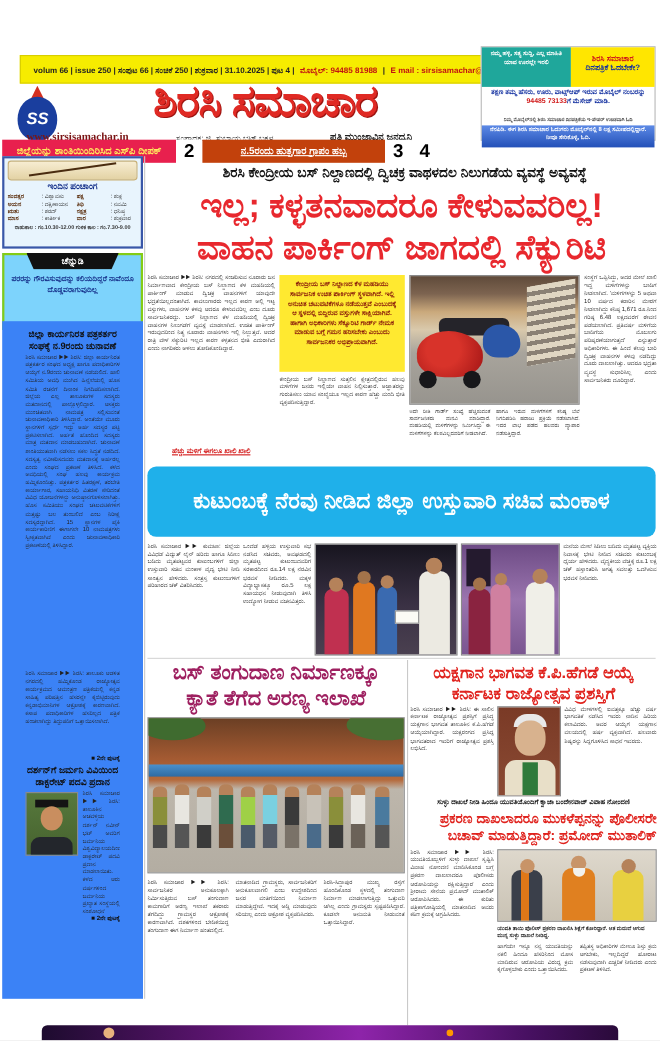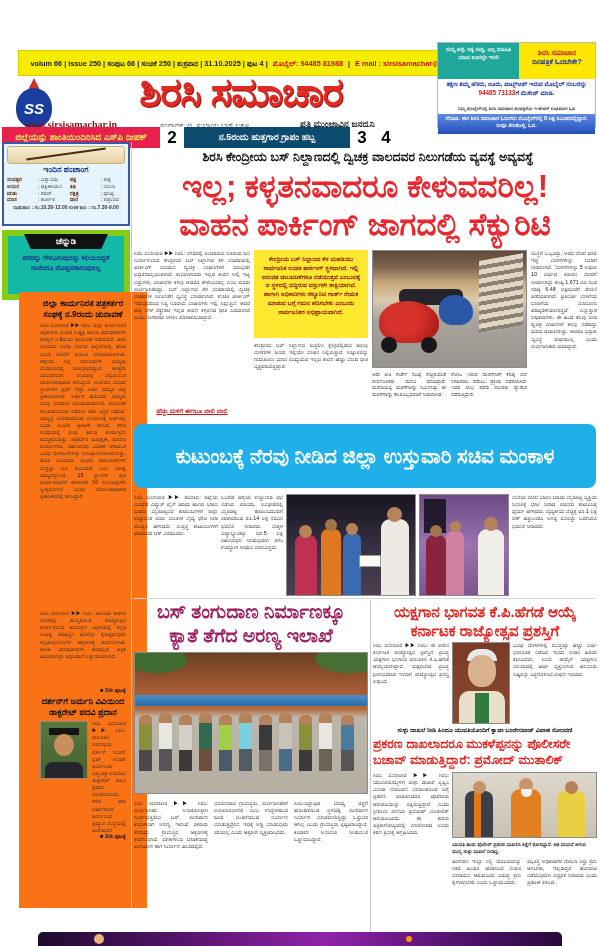--- a/index.html
+++ b/index.html
@@ -34,41 +34,41 @@
   .subbox .how{height:25px;font-size:6.3px;color:#1330a0;text-align:center;padding:1px 3px;line-height:1.35;}
   .subbox .how .ph{color:#d11a1a;}
   .subbox .epaper{height:8px;font-size:4.6px;color:#444;text-align:center;overflow:hidden;}
   .subbox .note{height:18px;background:linear-gradient(180deg,#5d8ae6,#2350b8);color:#fff;
                 font-size:5.4px;text-align:center;padding:1px 3px;line-height:1.35;}
   
   .teasers{left:2px;top:127px;width:596px;height:21px;display:flex;align-items:stretch;}
   .teaser{display:flex;align-items:center;justify-content:center;font-weight:bold;font-size:9px;
           padding:0 4px;text-align:center;}
   .t1{background:#e8204e;color:#ffe95e;width:150px;}
-  .t2{background:#0c4a6e;color:#fff;width:158px;}
+  .t2{background:#c2410c;color:#fff;width:158px;text-decoration:underline;}
   .t3{background:#e81b8d;color:#fff;width:180px;}
   .tnum{width:24px;display:flex;align-items:center;justify-content:center;
         font-size:17px;font-weight:bold;color:#000;background:#fff;}
   
   .vrule{width:0;border-left:1px solid #c9c9c9;}
   .panchanga{left:2px;top:142px;width:128px;height:84px;border:2px solid #3a57a8;background:#e8f4fd;
              box-sizing:border-box;padding:2px 3px;}
   .scrollpen{height:16px;background:linear-gradient(180deg,#f7edd2,#e3d2a4);border:1px solid #c9b075;
              border-radius:3px;position:relative;overflow:hidden;}
   .scrollpen .pen{position:absolute;left:18px;top:6px;width:80px;height:2px;background:#4a2c10;transform:rotate(-8deg);}
   .pan-title{text-align:center;font-size:8px;font-weight:bold;color:#15308a;margin:1px 0;}
   .pan-table{width:100%;border-collapse:collapse;font-size:5.4px;line-height:1.25;}
   .pan-table td{padding:0;}
   .pan-table .lbl{font-weight:bold;color:#5a2d0c;width:26%;}
   .pan-rahu{font-size:5px;font-weight:bold;color:#333;text-align:center;margin-top:1px;}
-  .chennudi{left:2px;top:230px;width:128px;height:70px;border:6px solid #84cc16;background:#14b8a6;box-sizing:border-box;}
+  .chennudi{left:2px;top:230px;width:128px;height:70px;border:2px solid #84cc16;background:#7dd3fc;box-sizing:border-box;}
   .chen-ribbon{width:84px;margin:-2px auto 0;background:#111;color:#fff;font-size:8.5px;font-weight:bold;
                text-align:center;padding:2px 0;clip-path:polygon(0 0,100% 0,92% 100%,8% 100%);}
   .chen-text{font-size:6.8px;font-weight:bold;color:#16308a;text-align:center;padding:4px 6px;line-height:1.5;}
-  .pinkbox{left:19px;top:292px;width:128px;height:616px;background:#f97316;box-sizing:border-box;padding:4px 21px;}
+  .pinkbox{left:2px;top:292px;width:128px;height:616px;background:#3b82f6;box-sizing:border-box;padding:4px 21px;}
   .side-head{font-size:8.4px;font-weight:bold;color:#101010;text-align:center;line-height:1.25;margin:2px 0 3px;}
   .side-body{font-size:5.4px;line-height:1.32;text-align:justify;color:#222;overflow:hidden;}
   .cont-marker{font-size:5.6px;font-weight:bold;color:#111;text-align:right;margin:1px 0 2px;}
   .gradphoto{float:left;width:46px;height:56px;margin:1px 4px 2px 0;border:1px solid #8a8a8a;
              background:linear-gradient(180deg,#57793c,#46622f);position:relative;overflow:hidden;}
   .gradphoto .head{position:absolute;left:13px;top:12px;width:20px;height:22px;background:#c98e5f;border-radius:50%;}
   .gradphoto .cap{position:absolute;left:8px;top:6px;width:30px;height:7px;background:#141414;}
   .gradphoto .gown{position:absolute;left:4px;bottom:0;width:38px;height:16px;background:#23262c;border-radius:8px 8px 0 0;}
   
   .kicker{left:140px;top:150px;width:456px;text-align:center;font-size:12.5px;font-weight:bold;color:#111;}
@@ -92,21 +92,21 @@
   .min-photo2{left:419px;top:494px;width:90px;height:102px;background:linear-gradient(180deg,#6d4b85,#9a74ae 50%,#7a5590);}
   
   .bus-head{left:134px;top:600px;width:234px;text-align:center;font-size:19px;font-weight:bold;
             color:#9e2060;line-height:24px;}
   .kp-head{left:373px;top:602px;width:224px;text-align:center;font-size:15px;font-weight:bold;
            color:#e0231e;line-height:19px;}
   .bus-photo{left:134px;top:652px;width:234px;height:142px;
     background:linear-gradient(180deg,#6b3f24 0%,#a35a32 26%,#b56a3c 40%,#bdb6ab 46%,#b3ada2 100%);}
   .kp-photo{left:452px;top:642px;width:58px;height:82px;background:linear-gradient(180deg,#7a3a26,#8a4a33);}
   .mut-kicker{left:373px;top:726px;width:224px;text-align:center;font-size:6.2px;font-weight:bold;color:#111;}
-  .mut-head{left:373px;top:736px;width:224px;text-align:left;font-size:12.5px;font-weight:bold;
+  .mut-head{left:373px;top:736px;width:224px;text-align:right;font-size:12.5px;font-weight:bold;
             color:#e0231e;line-height:16px;}
   .mut-photo{left:452px;top:772px;width:145px;height:66px;background:linear-gradient(180deg,#ded8cc,#c9c2b4);}
   .mut-cap{left:452px;top:841px;width:145px;font-size:5px;line-height:1.3;color:#222;font-weight:bold;}
   
   .footer-ad{left:38px;top:932px;width:524px;height:14px;border-radius:5px 5px 0 0;
     background:linear-gradient(90deg,#1d0b2e,#5c1470 30%,#8e24aa 55%,#461060 85%,#2a0a3a);}
   .footer-ad .avatar{position:absolute;left:56px;top:2px;width:10px;height:10px;border-radius:50%;background:#e8b27d;}
   .footer-ad .dot{position:absolute;right:150px;top:4px;width:6px;height:6px;border-radius:50%;background:#ff9800;}
   .hline{position:absolute;border-top:1px solid #d5d5d5;}
 </style>
@@ -213,21 +213,21 @@
         <span class="head"></span>
         <span class="gown"></span>
       </div>
       <div class="side-body" style="height:112px;">ಶಿರಸಿ ಸಮಾಚಾರ ▶▶ ಶಿರಸಿ: ತಾಲೂಕಿನ ಅಚವಳ್ಳಿಯ ದರ್ಶನ್ ನವೀನ್ ಭಟ್ ಅವರಿಗೆ ಜರ್ಮನಿಯ ವಿಶ್ವವಿದ್ಯಾಲಯದಿಂದ ಡಾಕ್ಟರೇಟ್ ಪದವಿ ಪ್ರದಾನ ಮಾಡಲಾಯಿತು. ಕಳೆದ ಆರು ವರ್ಷಗಳಿಂದ ಜರ್ಮನಿಯ ಪ್ರಖ್ಯಾತ ಸಂಸ್ಥೆಯಲ್ಲಿ ಸಂಶೋಧನೆ ನಡೆಸಿದ ಇವರು ವಿಜ್ಞಾನ ವಿಷಯದಲ್ಲಿ ಪ್ರೌಢ ಪ್ರಬಂಧ ಮಂಡಿಸಿದ್ದರು. ಇವರ ಸಾಧನೆಗೆ ಊರವರು ಅಭಿನಂದನೆ ಸಲ್ಲಿಸಿದ್ದಾರೆ.</div>
     </div>
     <div class="cont-marker">■ 2ನೇ ಪುಟಕ್ಕೆ</div>
   </div>
 
   <div class="abs vrule" style="left:131px;top:142px;height:766px;"></div>
 
-  <div class="abs kicker">ಶಿರಸಿ ಕೇಂದ್ರೀಯ ಬಸ್ ನಿಲ್ದಾಣದಲ್ಲಿ ದ್ವಿಚಕ್ರ ವಾಲದವರ ನಿಲುಗಡೆಯ ವ್ಯವಸ್ಥೆ ಅವ್ಯವಸ್ಥೆ</div>
+  <div class="abs kicker">ಶಿರಸಿ ಕೇಂದ್ರೀಯ ಬಸ್ ನಿಲ್ದಾಣದಲ್ಲಿ ದ್ವಿಚಕ್ರ ವಾಥಳದಲ ನಿಲುಗಡೆಯ ವ್ಯವಸ್ಥೆ ಅವ್ಯವಸ್ಥೆ</div>
   <div class="abs h1line">
     <div>ಇಲ್ಲ; ಕಳ್ಳತನವಾದರೂ ಕೇಳುವವರಿಲ್ಲ!</div>
     <div>ವಾಹನ ಪಾರ್ಕಿಂಗ್ ಜಾಗದಲ್ಲಿ ಸೆಕ್ಯುರಿಟಿ</div>
   </div>
 
   <div class="col" style="left:134px;top:250px;width:116px;height:155px;">ಶಿರಸಿ ಸಮಾಚಾರ ▶▶ ಶಿರಸಿ: ನಗರದಲ್ಲಿ ಸಂಚರಿಸುವ ನೂರಾರು ಜನ ನಿರ್ಮಾಣವಾದ ಕೇಂದ್ರೀಯ ಬಸ್ ನಿಲ್ದಾಣದ ಕೆಳ ಮಹಡಿಯಲ್ಲಿ ಪಾರ್ಕಿಂಗ್ ಮಾಡುವ ದ್ವಿಚಕ್ರ ವಾಹನಗಳಿಗೆ ಯಾವುದೇ ಭದ್ರತೆಯಿಲ್ಲದಂತಾಗಿದೆ. ಕಾವಲುಗಾರರು ಇಲ್ಲದ ಕಾರಣ ಅಲ್ಲಿ ಇಟ್ಟ ವಸ್ತುಗಳು, ವಾಹನಗಳ ಕಳವು ಆದರೂ ಕೇಳುವವರಿಲ್ಲ ಎಂಬ ದೂರು ಸಾರ್ವಜನಿಕರದ್ದು. ಬಸ್ ನಿಲ್ದಾಣದ ಕೆಳ ಮಹಡಿಯಲ್ಲಿ ದ್ವಿಚಕ್ರ ವಾಹನಗಳ ನಿಲುಗಡೆಗೆ ವ್ಯವಸ್ಥೆ ಮಾಡಲಾಗಿದೆ. ಉಚಿತ ಪಾರ್ಕಿಂಗ್ ಇರುವುದರಿಂದ ನಿತ್ಯ ನೂರಾರು ವಾಹನಗಳು ಇಲ್ಲಿ ನಿಲ್ಲುತ್ತವೆ. ಆದರೆ ರಾತ್ರಿ ವೇಳೆ ಸೆಕ್ಯುರಿಟಿ ಇಲ್ಲದ ಕಾರಣ ಕಳ್ಳತನದ ಭೀತಿ ಎದುರಾಗಿದೆ ಎಂದು ನಾಗರಿಕರು ಅಳಲು ತೋಡಿಕೊಂಡಿದ್ದಾರೆ.</div>
   <div class="abs red-sub">ಹೆಚ್ಚು ಮಳಿಗೆ ಈಗಲೂ ಖಾಲಿ ಖಾಲಿ</div>
   <div class="abs pullquote">ಕೇಂದ್ರೀಯ ಬಸ್ ನಿಲ್ದಾಣದ ಕೆಳ ಮಹಡಿಯು ಸಾರ್ವಜನಿಕ ಉಚಿತ ಪಾರ್ಕಿಂಗ್ ಸ್ಥಳವಾಗಿದೆ. ಇಲ್ಲಿ ಅನುಚಿತ ಚಟುವಟಿಕೆಗಳೂ ನಡೆಯುತ್ತವೆ ಎಂಬುದಕ್ಕೆ ಆ ಸ್ಥಳದಲ್ಲಿ ಬಿದ್ದಿರುವ ವಸ್ತುಗಳೇ ಸಾಕ್ಷಿಯಾಗಿವೆ. ಹಾಗಾಗಿ ಅಧಿಕಾರಿಗಳು ಸೆಕ್ಯೂರಿಟಿ ಗಾರ್ಡ್ ನೇಮಕ ಮಾಡುವ ಬಗ್ಗೆ ಗಮನ ಹರಿಸಬೇಕು ಎಂಬುದು ಸಾರ್ವಜನಿಕರ ಅಭಿಪ್ರಾಯವಾಗಿದೆ.</div>
   <div class="col" style="left:254px;top:342px;width:114px;height:76px;">ಕೇಂದ್ರೀಯ ಬಸ್ ನಿಲ್ದಾಣದ ಸುತ್ತಲಿನ ಕ್ಷೇತ್ರದಲ್ಲಿರುವ ಹಲವು ಮಳಿಗೆಗಳ ಜನರು ಇಲ್ಲಿಯೇ ವಾಹನ ನಿಲ್ಲಿಸುತ್ತಾರೆ. ಅಜ್ಞಾತರನ್ನು ಗುರುತಿಸಲು ಯಾವ ಸಂಖ್ಯೆಯೂ ಇಲ್ಲದ ಕಾರಣ ಹೆಚ್ಚು ಮಂದಿ ಭೀತಿ ವ್ಯಕ್ತಪಡಿಸುತ್ತಿದ್ದಾರೆ.</div>
 

